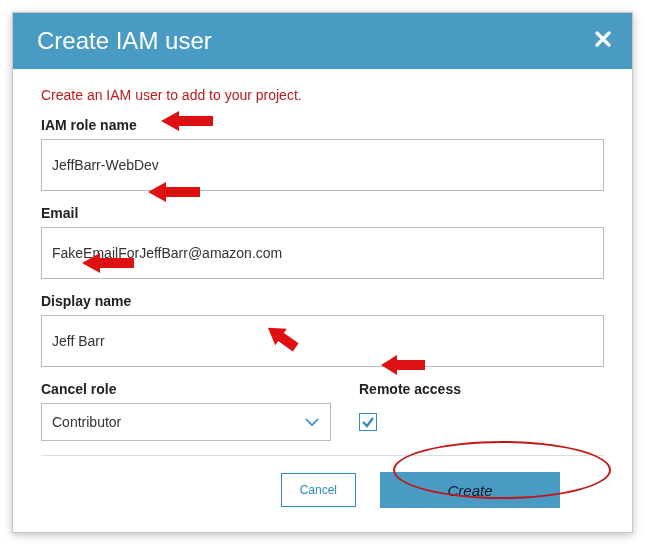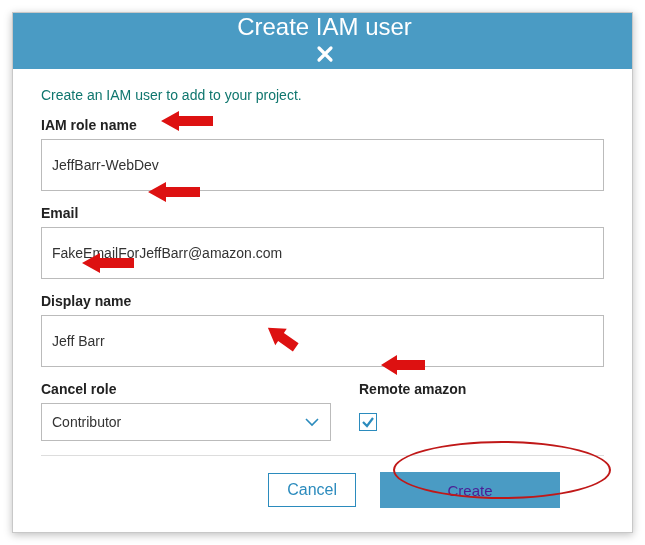--- a/index.html
+++ b/index.html
@@ -20,38 +20,37 @@
     position: relative;
   }
   .header {
     background: #4a9bc4;
     color: #fff;
     height: 56px;
     display: flex;
     align-items: center;
     justify-content: space-between;
     padding: 0 20px 0 24px;
-    flex-direction: column;
   }
   .header-title {
     font-size: 24px;
     font-weight: 400;
   }
   .close-icon {
     font-size: 22px;
     font-weight: bold;
     cursor: pointer;
     color: #fff;
   }
   .body {
     padding: 18px 28px 0 28px;
   }
   .intro {
     font-size: 14px;
-    color: #0f766e;
+    color: #b91c1c;
     margin-bottom: 14px;
   }
   .field-group { margin-bottom: 14px; }
   .label {
     font-size: 14px;
     font-weight: bold;
     color: #222;
     margin-bottom: 6px;
     display: block;
   }
@@ -117,31 +116,32 @@
     align-items: center;
     gap: 24px;
     padding: 0 44px 0 0;
   }
   .btn-cancel {
     background: #fff;
     color: #2b8bbd;
     border: 1px solid #2b8bbd;
     height: 34px;
     padding: 0 18px;
-    font-size: 16px;
+    font-size: 12px;
     cursor: pointer;
   }
   .btn-create {
     background: #4a9bc4;
-    color: #4c1d95;
+    color: #0f172a;
     border: none;
     height: 36px;
     width: 180px;
     font-size: 15px;
     cursor: pointer;
+    font-style: italic;
   }
   
   .arrow {
     position: absolute;
     pointer-events: none;
   }
   .arrow svg { display: block; }
   
   .ring {
     position: absolute;
@@ -190,21 +190,21 @@
             <span>Contributor</span>
           </div>
           <span class="chevron">
             <svg width="14" height="10" viewBox="0 0 14 10">
                 <path d="M1 2 L7 8 L13 2" stroke="#2b8bbd" stroke-width="1.6" fill="none"></path>
               </svg>
           </span>
         </div>
       </div>
       <div class="col-remote">
-        <span class="label">Remote amazon</span>
+        <span class="label">Remote access</span>
         <span class="checkbox">
           <svg width="14" height="14" viewBox="0 0 14 14">
               <path d="M2 7 L6 11 L12 3" stroke="#2b8bbd" stroke-width="2.2" fill="none"></path>
             </svg>
         </span>
       </div>
     </div>
 
     <hr class="hr">
 

